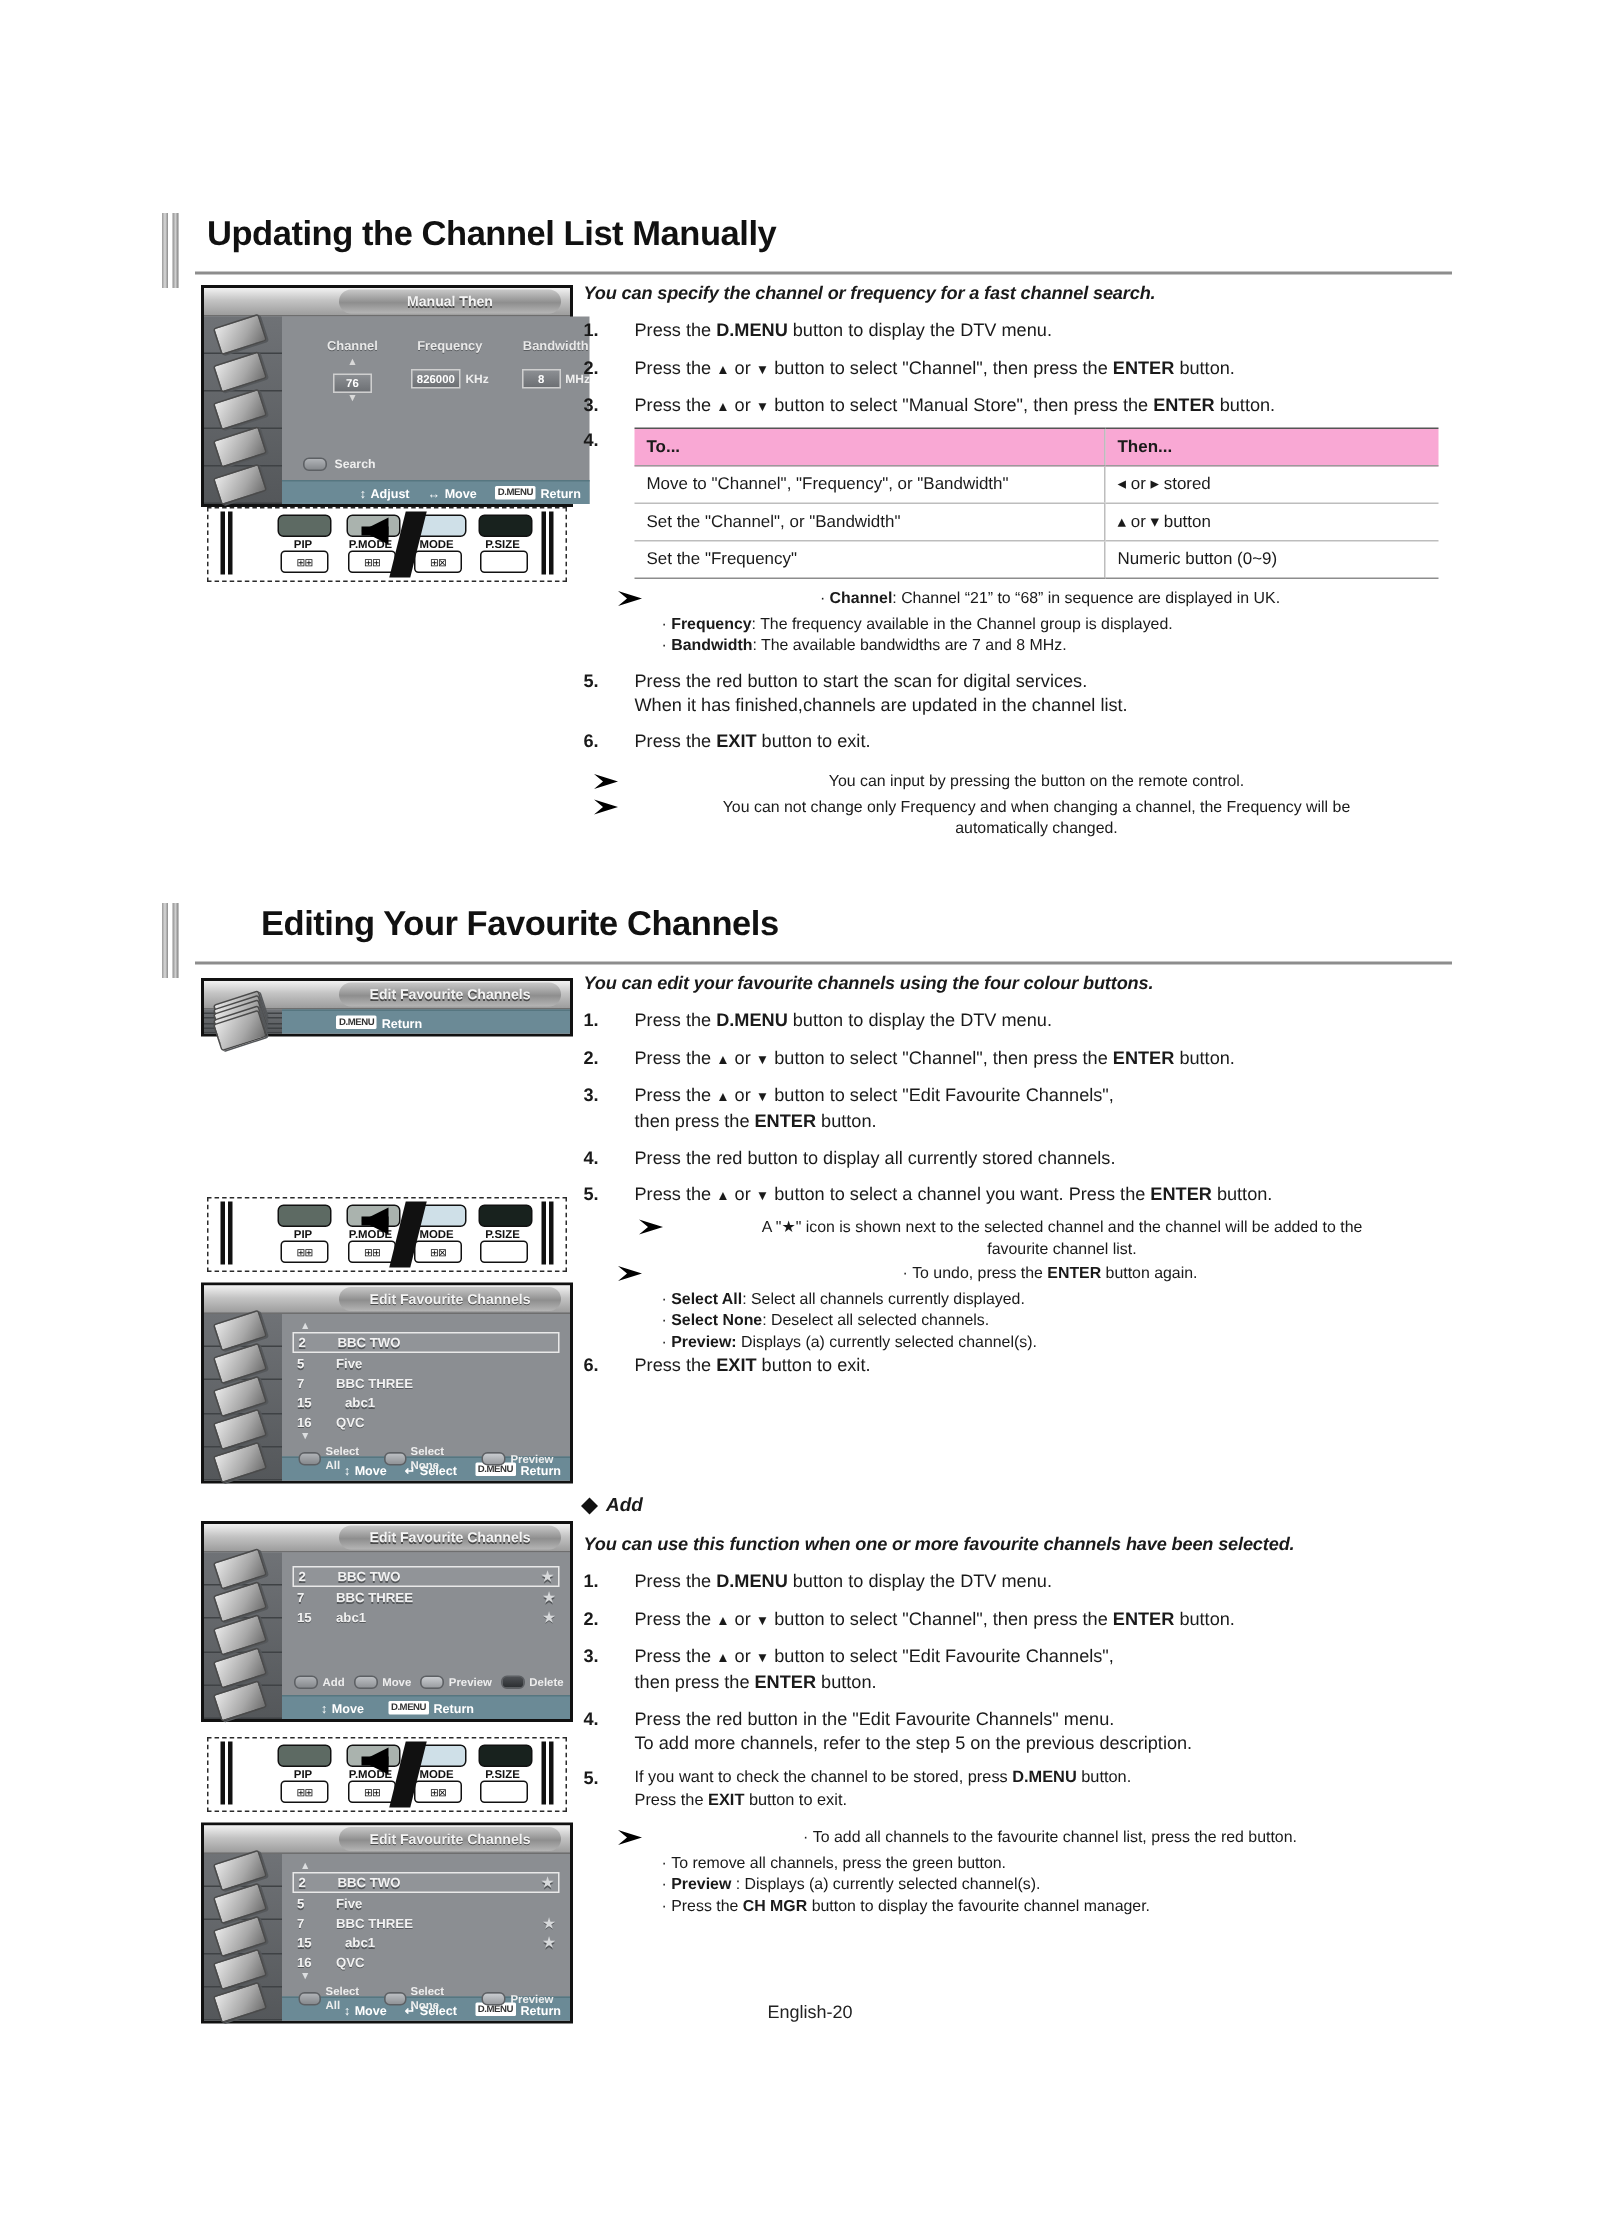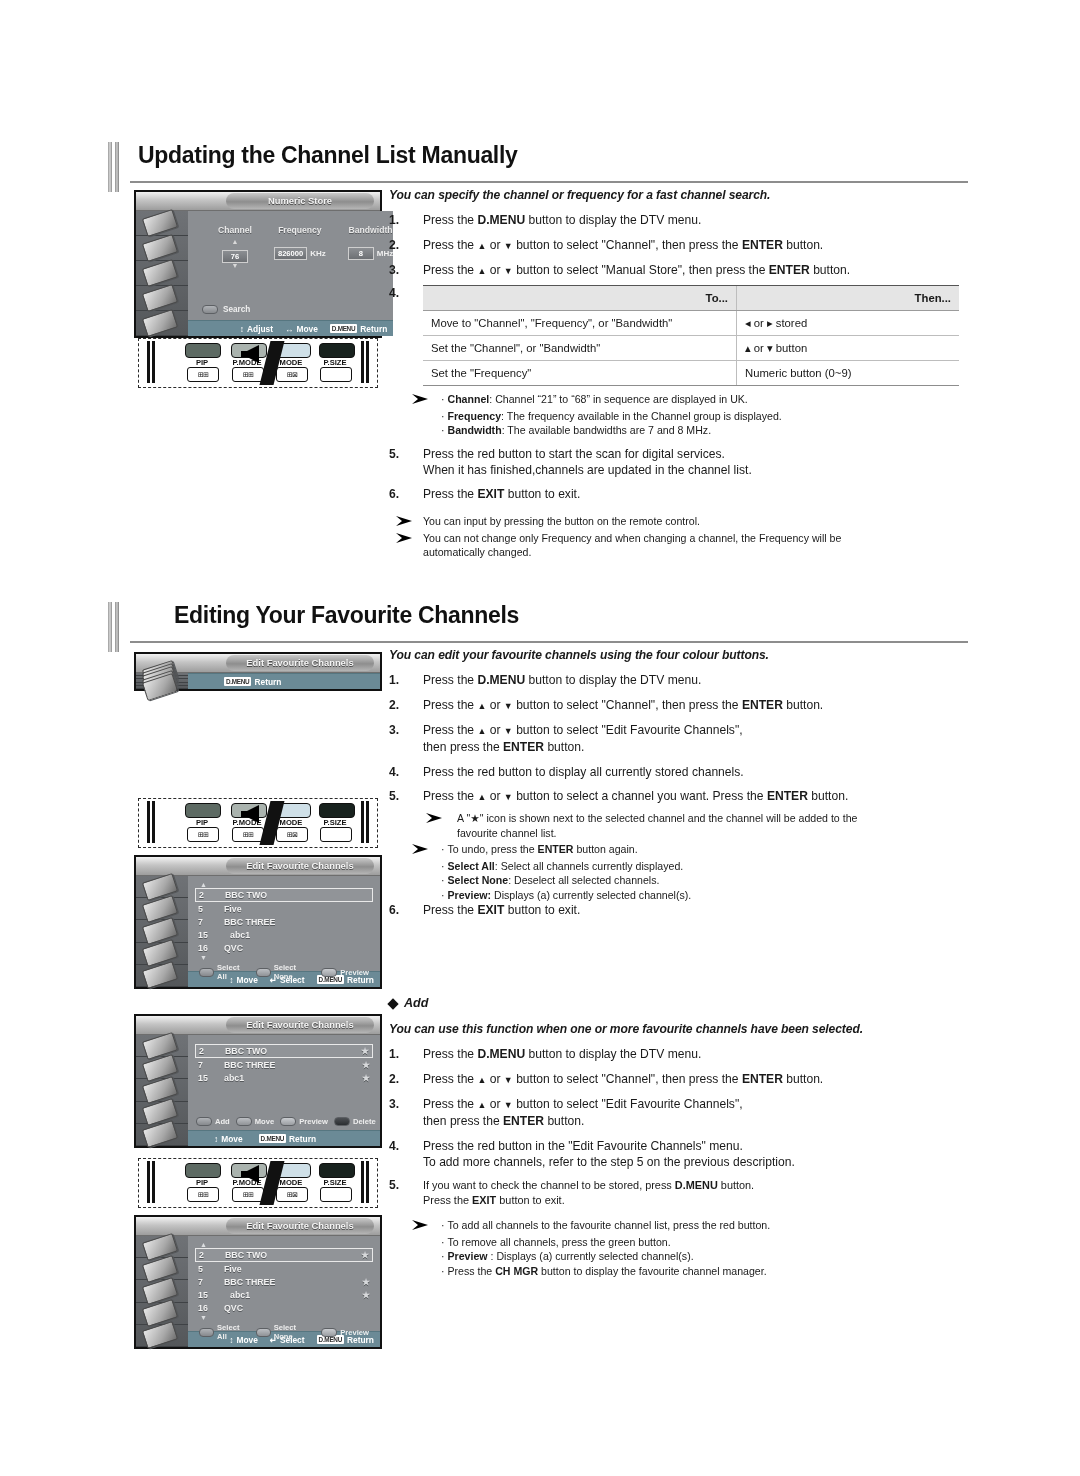--- a/index.html
+++ b/index.html
@@ -19,30 +19,30 @@
   .sec-rule{position:absolute;left:22px;top:41px;width:838px;height:2px;background:#8d8d8d;}
 
   
   .col-r{position:absolute;left:389px;width:570px;font-size:11.6px;line-height:15px;}
   .lead{font-weight:bold;font-style:italic;font-size:12.1px;margin-bottom:9px;letter-spacing:-0.1px;}
   .step{position:relative;padding-left:34px;margin-bottom:8.5px;font-size:12.1px;line-height:16px;}
   .step .num{position:absolute;left:0;top:0;font-weight:bold;}
   .step b{font-weight:bold;}
   .tight{margin-bottom:6px;}
 
-  .note{position:relative;padding-left:34px;font-size:10.6px;line-height:14.5px;margin-bottom:2px;}
+  .note{position:relative;padding-left:34px;font-size:10.6px;line-height:14.5px;margin-bottom:2px;text-align:center;}
   .note .arw{position:absolute;left:6px;top:1px;width:18px;height:12px;}
   .note.indent{padding-left:52px;}
   .note b{font-weight:bold;}
   .sub{padding-left:52px;font-size:10.6px;line-height:14.5px;}
   .sub b{font-weight:bold;}
 
   
   table.t{border-collapse:collapse;width:536px;margin-left:0;font-size:11.3px;}
-  table.t th{background:#e5e5e5;text-align:right;font-weight:bold;padding:4px 8px;
+  table.t th{background:#f9a8d4;text-align:left;font-weight:bold;padding:4px 8px;
              border-top:1.6px solid #555;border-bottom:1px solid #9b9b9b;font-size:11.3px;}
   table.t td{padding:4px 8px;border-bottom:1px solid #bdbdbd;font-size:11.3px;}
   table.t td.v{border-left:1px solid #bdbdbd;}
   table.t th.v{border-left:1px solid #bdbdbd;}
   table.t tr:last-child td{border-bottom:1.3px solid #8d8d8d;}
 
   .arrowgly{font-size:9px;}
 
   
   .tv{position:absolute;left:134px;width:244px;background:#fff;border:2px solid #111;}
@@ -135,21 +135,21 @@
         <i class="b1"></i>
         <i class="b2"></i>
       </div>
     <div class="sec-title">Updating the Channel List Manually</div>
     <div class="sec-rule"></div>
   </div>
 
   <div class="tv" style="top:190px;">
     <div class="tv-inner">
       <div class="tv-title">
-        <div class="tv-tab">Numeric Store</div>
+        <div class="tv-tab">Manual Then</div>
       </div>
       <div class="tv-body">
         <div class="tv-rail">
           <div>
               <span class="ic"></span>
             </div>
           <div>
               <span class="ic"></span>
             </div>
           <div>
@@ -703,14 +703,15 @@
       <svg class="arw" style="left:22px;" viewBox="0 0 18 12">
           <polygon points="1,1 17,6 1,11 7,6" fill="#000"></polygon>
         </svg>
       ·&nbsp;<span>To add all channels to the favourite channel list, press the red button.</span>
     </div>
     <div class="sub">·&nbsp;<span>To remove all channels, press the green button.</span></div>
     <div class="sub">·&nbsp;<b>Preview</b> : Displays (a) currently selected channel(s).</div>
     <div class="sub">·&nbsp;Press the <b>CH MGR</b> button to display the favourite channel manager.</div>
   </div>
 
+  <div class="pagenum">English-20</div>
 
 </div>
 
 </body></html>

